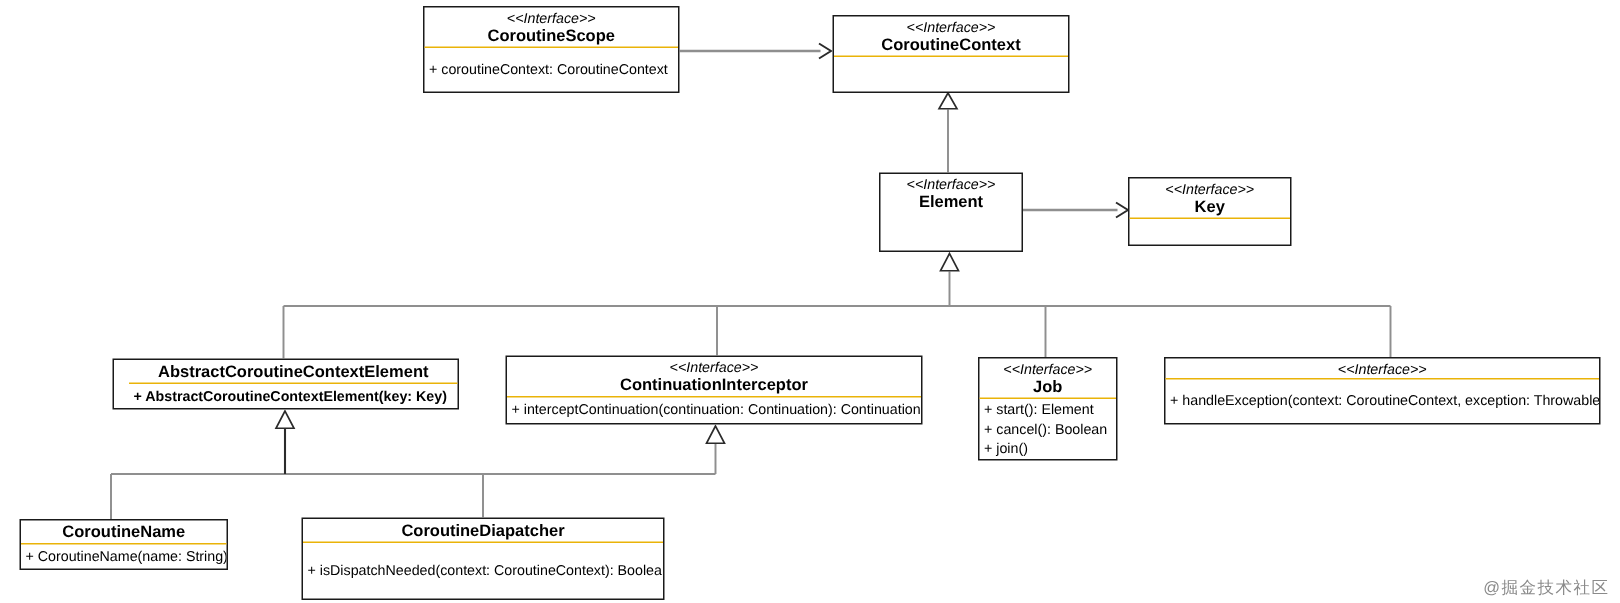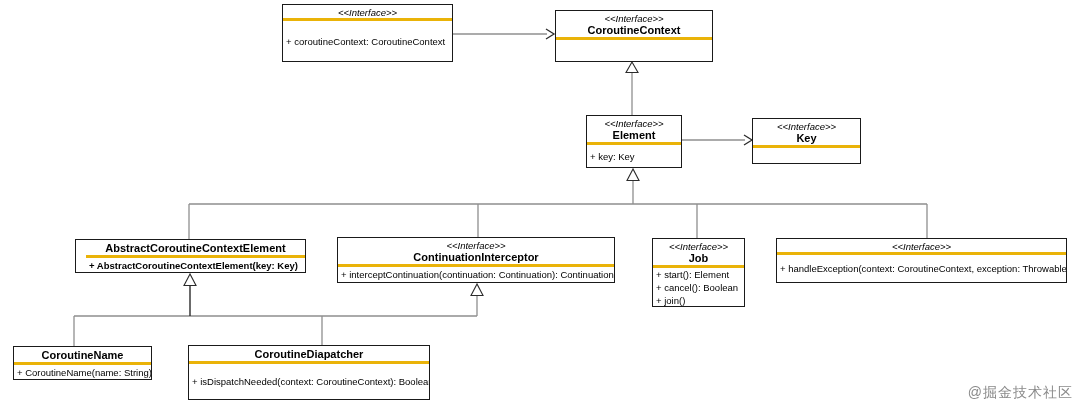--- a/index.html
+++ b/index.html
@@ -12,29 +12,29 @@
     position:absolute; z-index:2; background:#ffffff;
     border:1px solid #1a1a1a; box-sizing:border-box;
     display:flex; flex-direction:column;
   }
   .uml-title { text-align:center; padding-top:2px; flex:0 0 auto; }
   .stereo { font-style:italic; font-size:9.5px; line-height:11px; }
   .cname  { font-weight:bold; font-size:11px; line-height:13px; white-space:nowrap; }
   .one-line .uml-title { padding-top:1px; }
   .one-line .cname { line-height:14px; }
   .uml-members {
-    border-top:3px solid #eab308; flex:1 1 auto;
+    border-top:1px solid #eab308; flex:1 1 auto;
     display:flex; flex-direction:column; justify-content:center;
     padding:1px 3px; overflow:hidden;
   }
   .member { font-size:9.5px; line-height:13px; white-space:nowrap; }
   .bold-members .member { font-weight:bold; }
   .watermark {
     position:absolute; right:7px; bottom:3px; z-index:3;
-    font-size:14px; line-height:14px; color:#8a8a8a; letter-spacing:1px;
+    font-size:11px; line-height:14px; color:#8a8a8a; letter-spacing:1px;
   }
 </style>
 </head>
 <body>
 
 <div class="canvas">
 
   <svg class="edges" width="1080" height="402" viewBox="0 0 1080 402">
 
     <path d="M453,34 H547" stroke="#8f8f8f" stroke-width="1.6" fill="none"></path>
@@ -52,41 +52,39 @@
 
     <polygon points="632,62 626,72.5 638,72.5" fill="#ffffff" stroke="#2b2b2b" stroke-width="1.1"></polygon>
     <polygon points="633,169 627,180.5 639,180.5" fill="#ffffff" stroke="#2b2b2b" stroke-width="1.1"></polygon>
     <polygon points="190,274 184,285.5 196,285.5" fill="#ffffff" stroke="#2b2b2b" stroke-width="1.1"></polygon>
     <polygon points="477,284 471,295.5 483,295.5" fill="#ffffff" stroke="#2b2b2b" stroke-width="1.1"></polygon>
   </svg>
 
   <div class="uml-node" style="left:282px; top:4px; width:171px; height:58px;">
     <div class="uml-title">
       <div class="stereo">&lt;&lt;Interface&gt;&gt;</div>
+      <div class="cname">CoroutineScope</div>
     </div>
     <div class="uml-members">
       <div class="member">+ coroutineContext: CoroutineContext</div>
     </div>
   </div>
 
   <div class="uml-node" style="left:555px; top:10px; width:158px; height:52px;">
     <div class="uml-title">
       <div class="stereo">&lt;&lt;Interface&gt;&gt;</div>
       <div class="cname">CoroutineContext</div>
     </div>
     <div class="uml-members"></div>
   </div>
 
   <div class="uml-node" style="left:586px; top:115px; width:96px; height:53px;">
     <div class="uml-title">
       <div class="stereo">&lt;&lt;Interface&gt;&gt;</div>
       <div class="cname">Element</div>
-    </div>
-    <div class="uml-members">
-      <div class="member">+ key: Key</div>
     </div>
   </div>
 
   <div class="uml-node" style="left:752px; top:118px; width:109px; height:46px;">
     <div class="uml-title">
       <div class="stereo">&lt;&lt;Interface&gt;&gt;</div>
       <div class="cname">Key</div>
     </div>
     <div class="uml-members"></div>
   </div>
@@ -133,21 +131,21 @@
 
   <div class="uml-node one-line" style="left:13px; top:346px; width:139px; height:34px;">
     <div class="uml-title">
       <div class="cname">CoroutineName</div>
     </div>
     <div class="uml-members">
       <div class="member">+ CoroutineName(name: String)</div>
     </div>
   </div>
 
-  <div class="uml-node one-line" style="left:188px; top:345px; width:242px; height:55px;">
+  <div class="uml-node one-line" style="left:201px; top:345px; width:242px; height:55px;">
     <div class="uml-title">
       <div class="cname">CoroutineDiapatcher</div>
     </div>
     <div class="uml-members">
       <div class="member">+ isDispatchNeeded(context: CoroutineContext): Boolean</div>
     </div>
   </div>
 
   <div class="watermark">@掘金技术社区</div>
 

